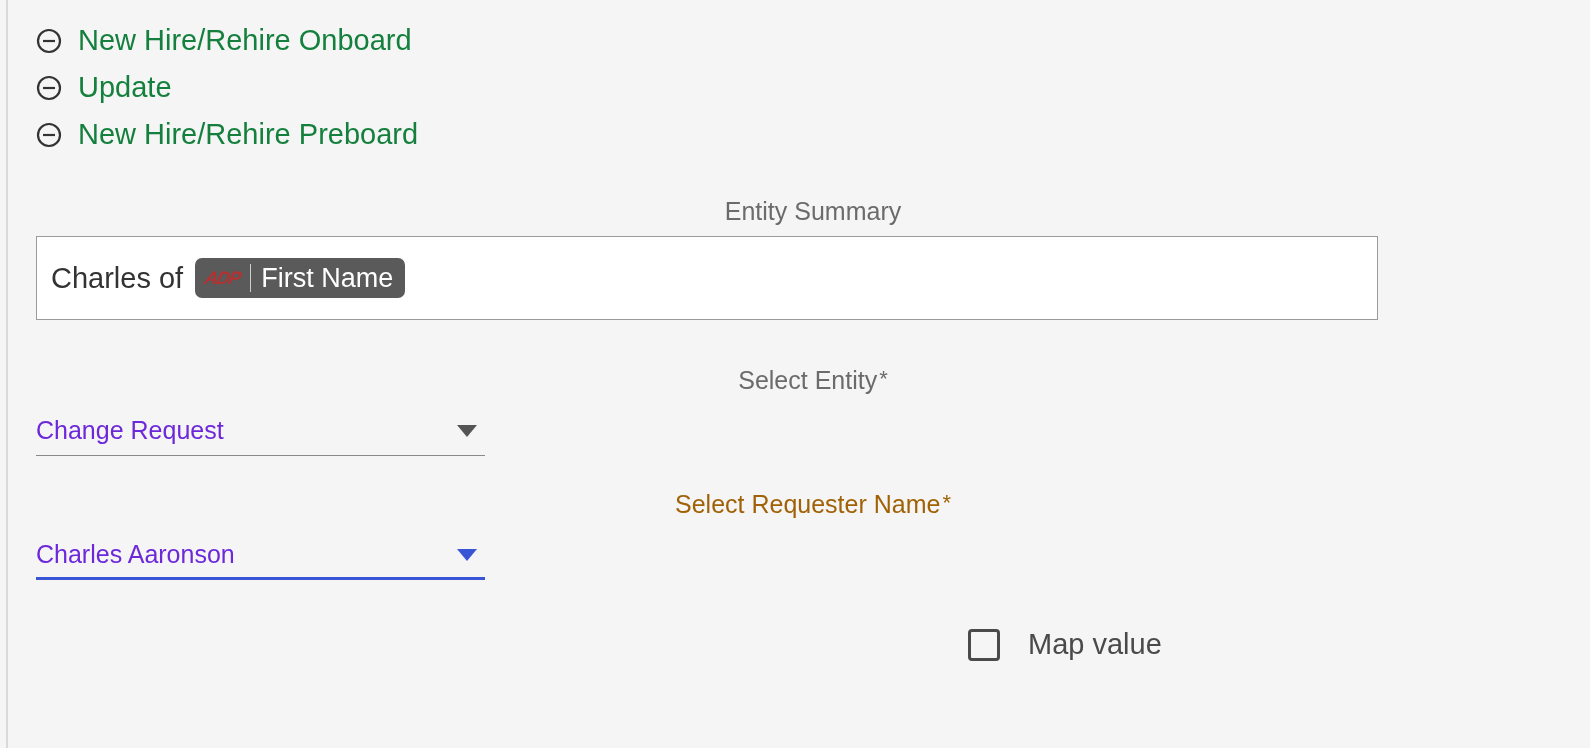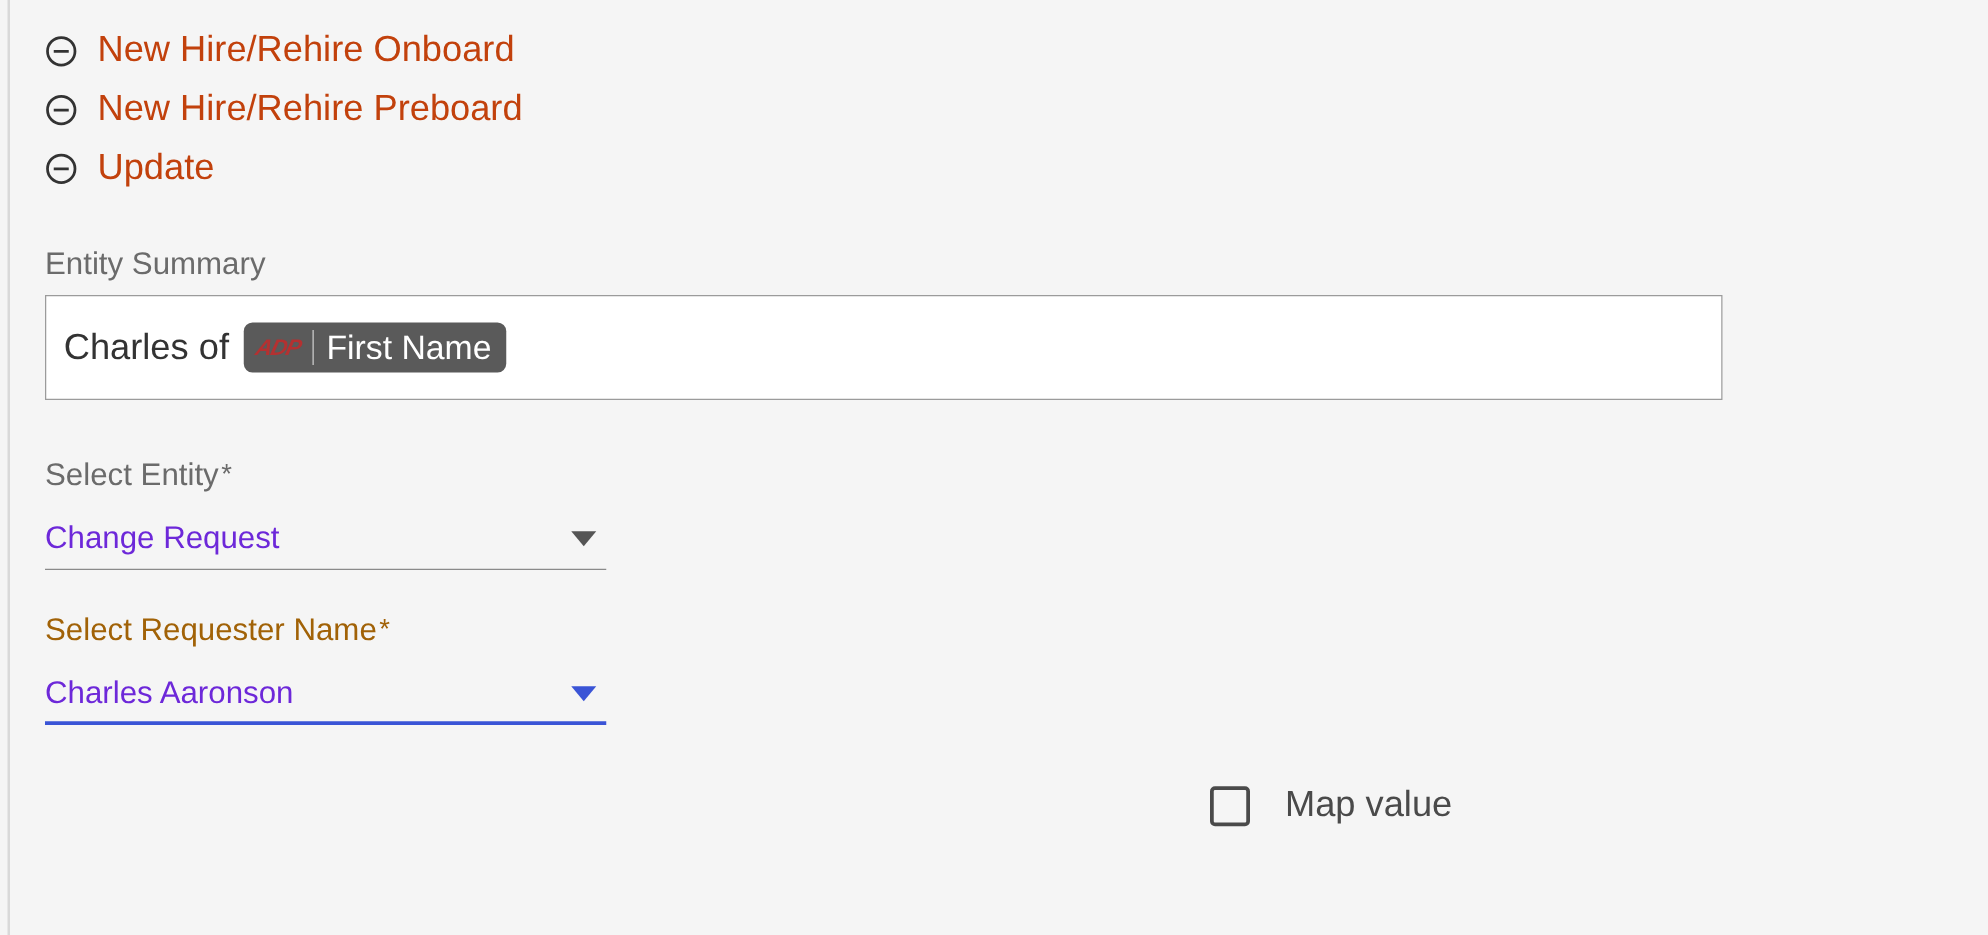--- a/index.html
+++ b/index.html
@@ -17,33 +17,34 @@
     padding-left: 28px;
     padding-top: 24px;
     height: 100%;
   }
   .list-item {
     display: flex;
     align-items: center;
     gap: 16px;
     margin-bottom: 14px;
     font-size: 29px;
-    color: #c2410c;
+    color: #15803d;
   }
   .remove-icon {
     width: 26px;
     height: 26px;
     flex: 0 0 26px;
   }
   .remove-icon svg { display: block; }
   .section-label {
     font-size: 25px;
     color: #6b6b6b;
     margin-top: 46px;
     margin-bottom: 10px;
+    text-align: center;
   }
   .section-label.focused { color: #a16207; }
   .required-star { font-size: 22px; vertical-align: top; margin-left: 2px; }
   .summary-box {
     width: 1342px;
     height: 84px;
     border: 1px solid #9b9b9b;
     background: #fff;
     display: flex;
     align-items: center;
@@ -139,31 +140,31 @@
     <span>New Hire/Rehire Onboard</span>
   </div>
 
   <div class="list-item">
     <span class="remove-icon">
       <svg viewBox="0 0 26 26" width="26" height="26">
         <circle cx="13" cy="13" r="11" fill="none" stroke="#333" stroke-width="2.2"></circle>
         <line x1="7" y1="13" x2="19" y2="13" stroke="#333" stroke-width="2.2"></line>
       </svg>
     </span>
-    <span>New Hire/Rehire Preboard</span>
+    <span>Update</span>
   </div>
 
   <div class="list-item">
     <span class="remove-icon">
       <svg viewBox="0 0 26 26" width="26" height="26">
         <circle cx="13" cy="13" r="11" fill="none" stroke="#333" stroke-width="2.2"></circle>
         <line x1="7" y1="13" x2="19" y2="13" stroke="#333" stroke-width="2.2"></line>
       </svg>
     </span>
-    <span>Update</span>
+    <span>New Hire/Rehire Preboard</span>
   </div>
 
   <div class="section-label">Entity Summary</div>
   <div class="summary-box">
     <span>Charles of</span>
     <span class="chip">
       <span class="chip-logo">ADP</span>
       <span class="chip-divider"></span>
       <span>First Name</span>
     </span>

